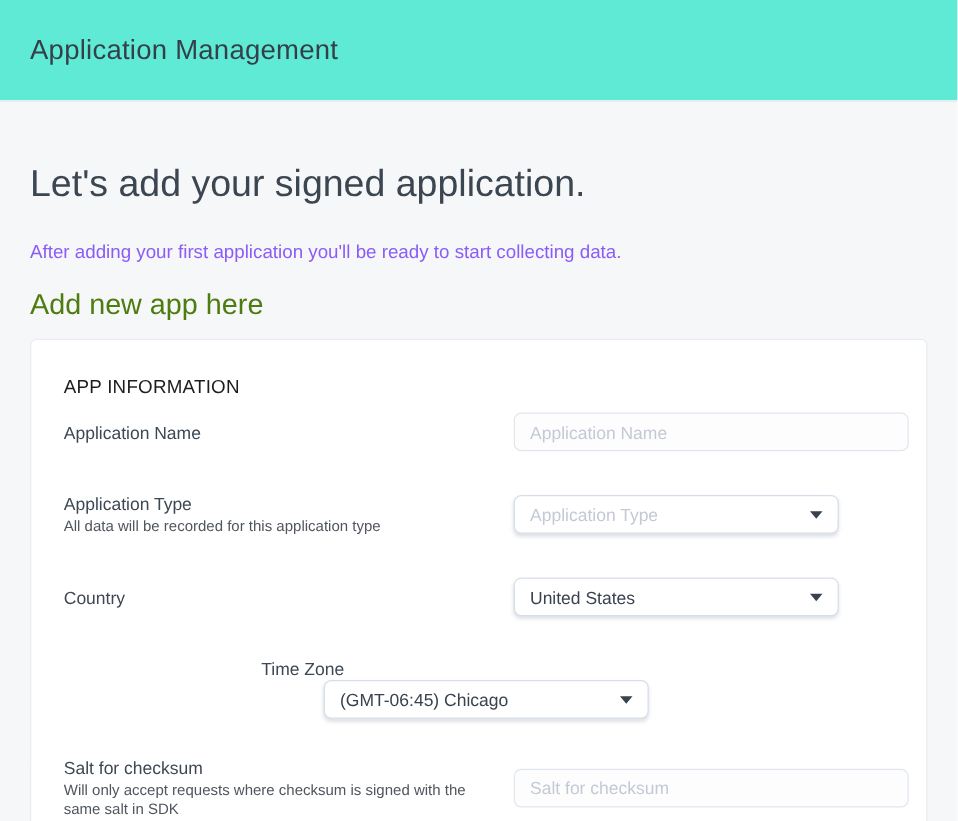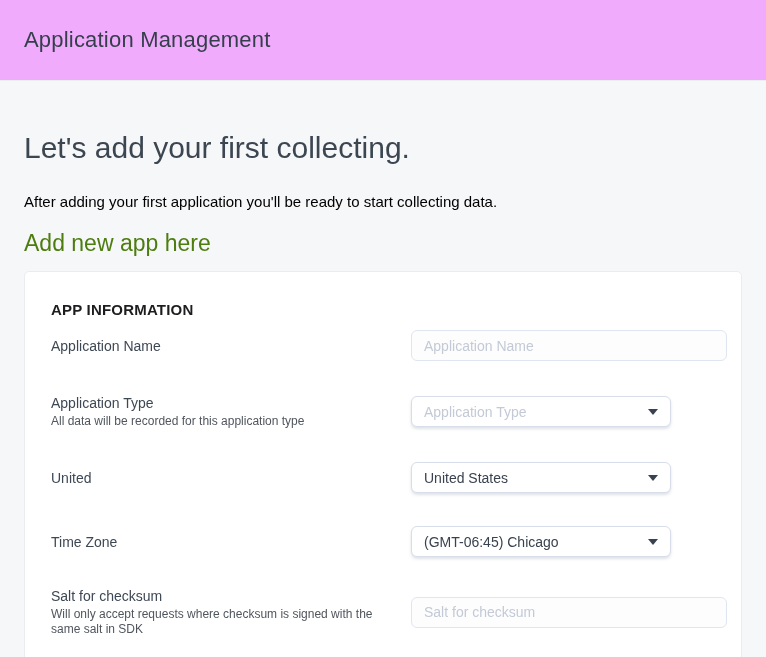--- a/index.html
+++ b/index.html
@@ -5,21 +5,21 @@
   * { box-sizing: border-box; margin: 0; padding: 0; }
   html, body { width: 766px; height: 657px; overflow: hidden; }
   body {
     font-family: "Liberation Sans", sans-serif;
     background: #f6f7f9;
     color: #3c4651;
   }
   
   .topbar {
     height: 81px;
-    background: #f0abfc;
+    background: #5eead4;
     border-bottom: 1px solid #ebedef;
     display: flex;
     align-items: center;
     padding-left: 24px;
   }
   .topbar .page-title {
     font-size: 22px;
     font-weight: 500;
     color: #353f4b;
     letter-spacing: 0.2px;
@@ -30,21 +30,21 @@
     margin-top: 50px;
     font-size: 30px;
     line-height: 34px;
     font-weight: 500;
     color: #3c4651;
   }
   .welcome-subheading {
     margin-top: 27px;
     font-size: 15px;
     line-height: 20px;
-    color: #000000;
+    color: #8b5cf6;
   }
   .add-app-heading {
     margin-top: 17px;
     font-size: 23px;
     line-height: 28px;
     font-weight: 500;
     color: #4d7c0f;
   }
   
   .card {
@@ -54,30 +54,29 @@
     border-radius: 5px;
     padding: 28px 14px 60px 26px;
     min-height: 420px;
   }
   .card-section-title {
     font-size: 15px;
     line-height: 20px;
     color: #1d1d20;
     letter-spacing: 0.2px;
     margin-bottom: 10px;
-    font-weight: bold;
   }
   
   .form-row {
     display: flex;
     align-items: center;
     margin-bottom: 33px;
   }
   .form-row.last { margin-bottom: 0; justify-content: flex-end; }
-  .form-row.tight { margin-bottom: 30px; }
+  .form-row.tight { margin-bottom: 30px; flex-direction: column; }
   .field-labels { width: 360px; flex: none; padding-right: 20px; }
   .field-label {
     font-size: 14px;
     line-height: 18px;
     font-weight: 500;
     color: #3e4854;
   }
   .field-description {
     margin-top: 2px;
     font-size: 12px;
@@ -132,21 +131,21 @@
   }
 </style>
 </head>
 <body>
 
 <header class="topbar">
   <div class="page-title">Application Management</div>
 </header>
 
 <main class="main">
-  <h1 class="welcome-heading">Let's add your first collecting.</h1>
+  <h1 class="welcome-heading">Let's add your signed application.</h1>
   <p class="welcome-subheading">After adding your first application you'll be ready to start collecting data.</p>
   <h2 class="add-app-heading">Add new app here</h2>
 
   <section class="card">
     <div class="card-section-title">APP INFORMATION</div>
 
     <div class="form-row">
       <div class="field-labels">
         <div class="field-label">Application Name</div>
       </div>
@@ -159,21 +158,21 @@
         <div class="field-description">All data will be recorded for this application type</div>
       </div>
       <div class="select">
         <span class="select-value placeholder">Application Type</span>
         <span class="caret"></span>
       </div>
     </div>
 
     <div class="form-row">
       <div class="field-labels">
-        <div class="field-label">United</div>
+        <div class="field-label">Country</div>
       </div>
       <div class="select">
         <span class="select-value">United States</span>
         <span class="caret"></span>
       </div>
     </div>
 
     <div class="form-row tight">
       <div class="field-labels">
         <div class="field-label">Time Zone</div>

